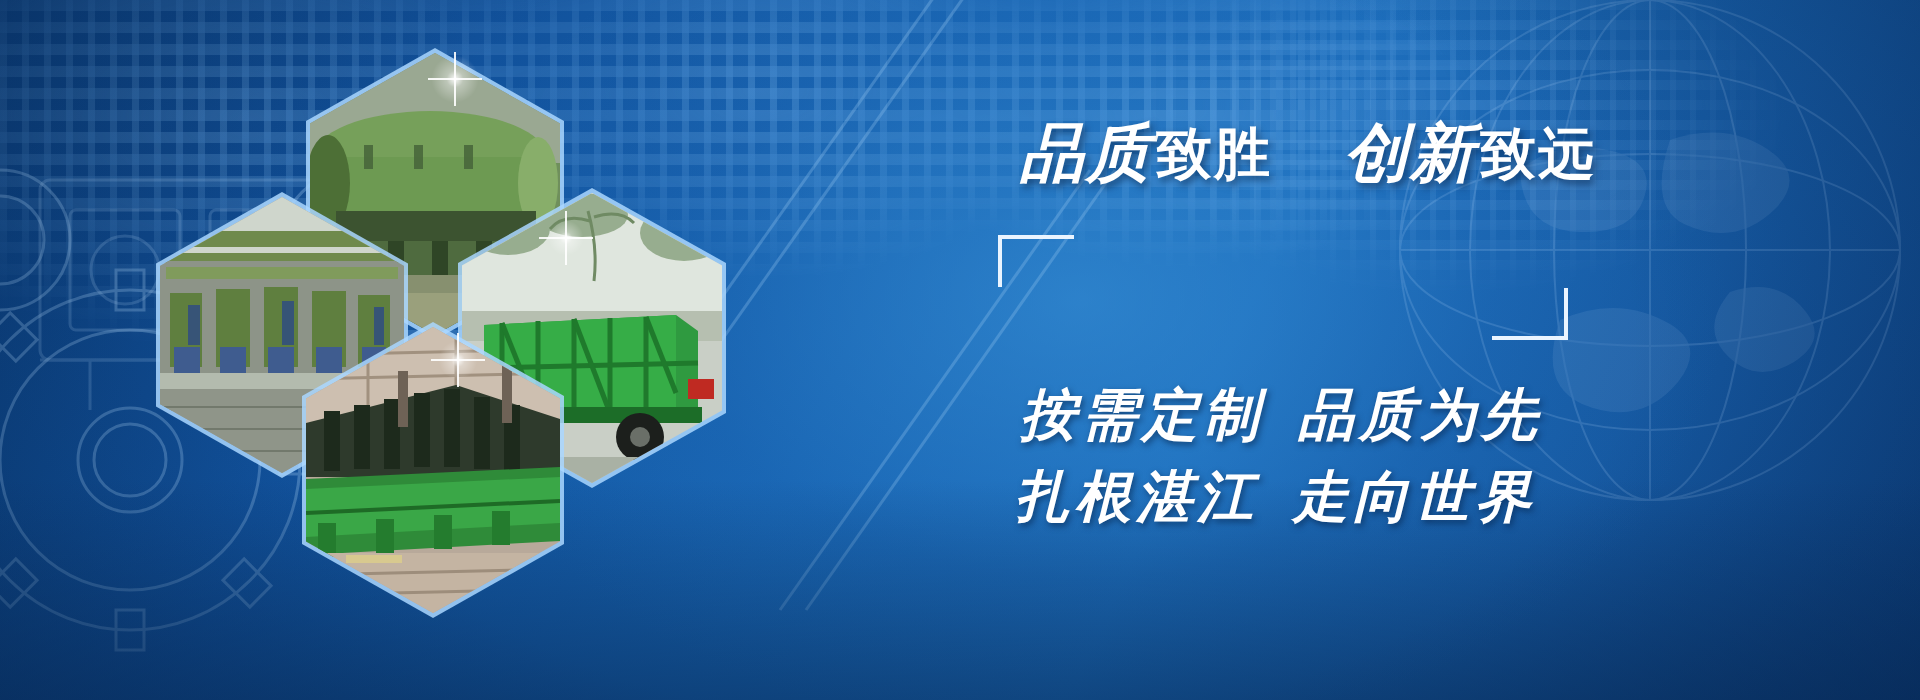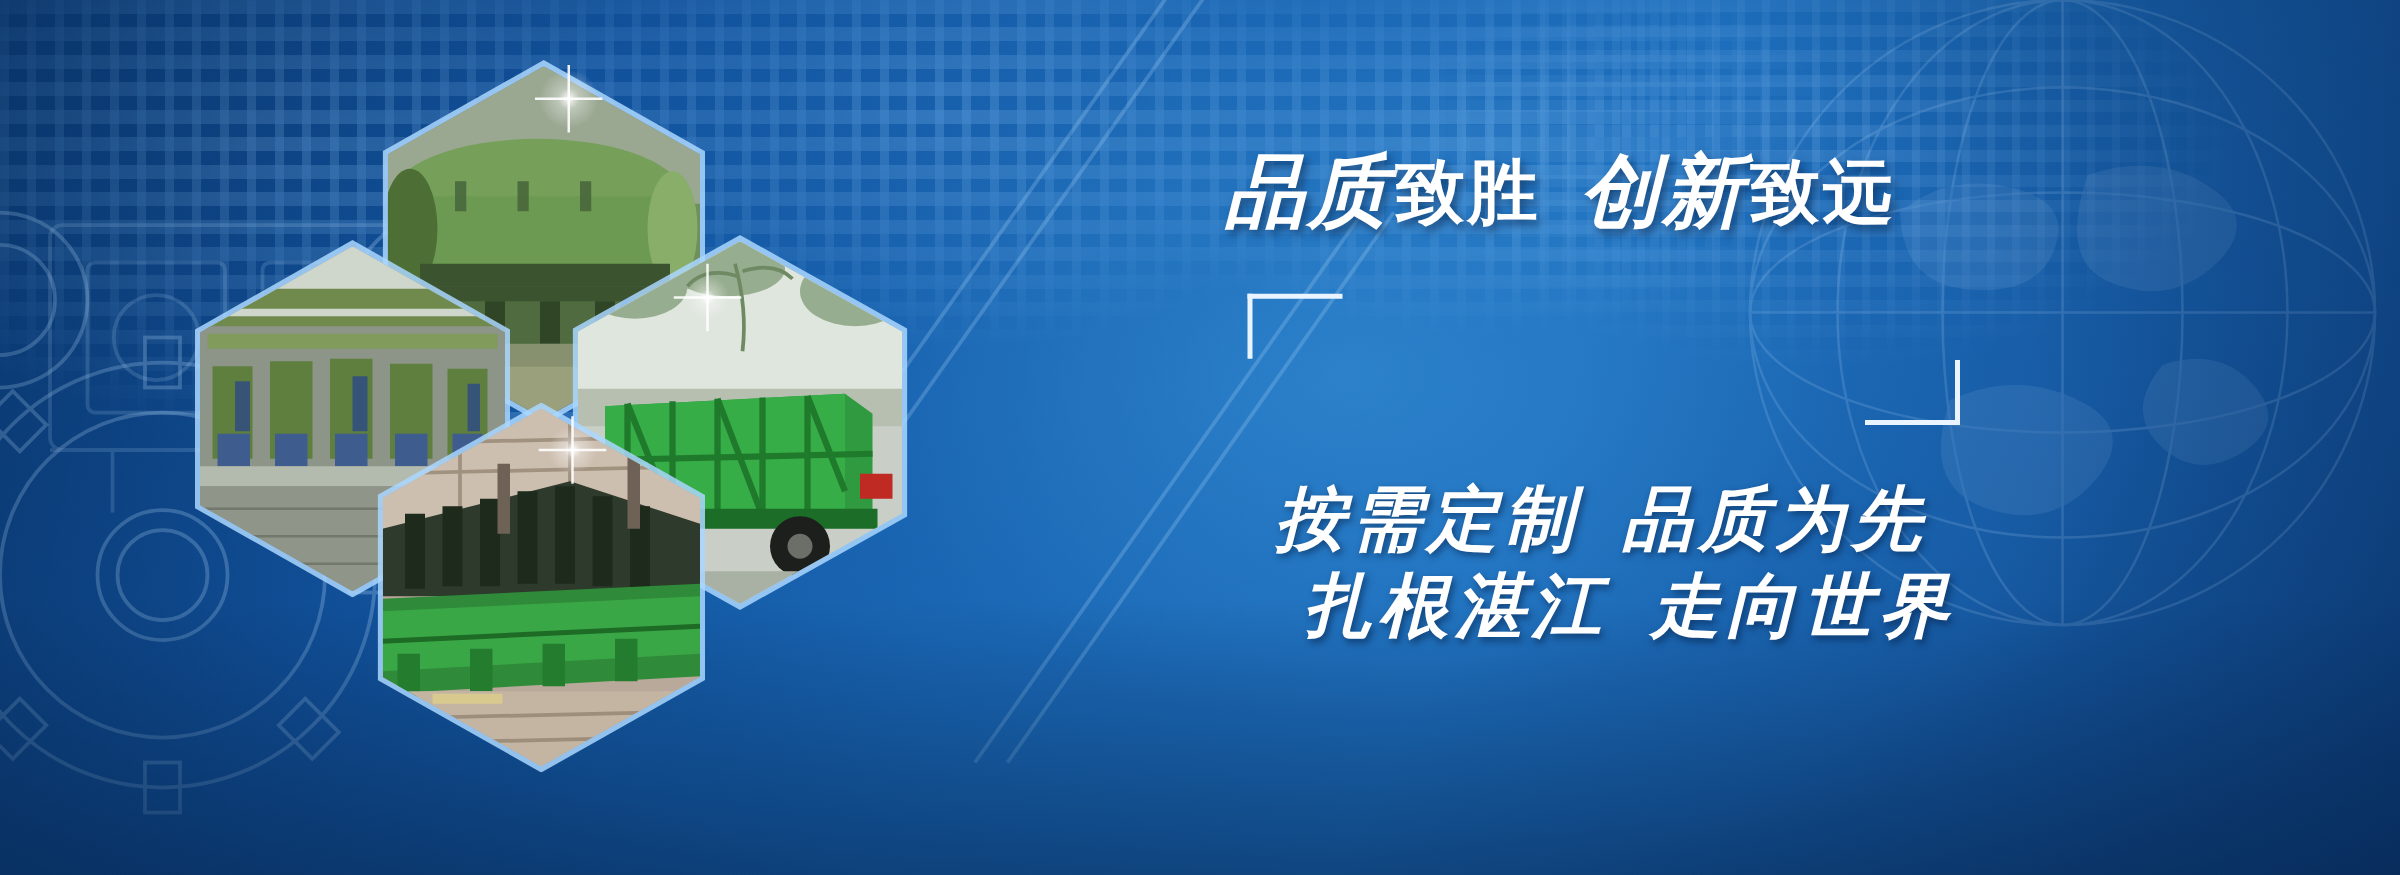--- a/index.html
+++ b/index.html
@@ -92,20 +92,21 @@
 
   .headline{
     position:absolute;left:0;top:0;white-space:nowrap;
     color:#ffffff;
     font-family:"Liberation Serif","DejaVu Serif",serif;
     text-shadow:3px 4px 7px rgba(3,28,62,0.55);
   }
   .headline .big{
     font-size:64px;font-weight:700;font-style:italic;letter-spacing:2px;
     vertical-align:-2px;
+    margin-left:40px;
   }
   .headline .small{
     font-size:56px;font-weight:700;letter-spacing:2px;padding:0 6px 0 4px;text-align:center;
   }
   .headline .gap{display:inline-block;width:26px;}
 
   .bracketbox{
     position:absolute;left:18px;top:125px;width:570px;height:105px;
   }
   .bracketbox .corner-tl{
@@ -126,21 +127,21 @@
   .subline.l2{position:absolute;left:26px;top:60px;font-size:31px;letter-spacing:0px;}
 
   .slogan{
     position:absolute;color:#ffffff;white-space:nowrap;
     font-family:"Liberation Serif","DejaVu Serif",serif;
     font-weight:700;font-style:italic;font-size:56px;letter-spacing:5px;
     text-shadow:2px 3px 6px rgba(3,28,62,0.55);
     text-align:center;
   }
   .slogan.s1{left:40px;top:268px;}
-  .slogan.s2{left:34px;top:338px;margin-left:28px;}
+  .slogan.s2{left:34px;top:350px;}
   .slogan .sp{display:inline-block;width:34px;}
 </style>
 </head>
 <body>
 
 <div class="banner">
 
   <div class="dots"></div>
   <div class="dots2"></div>
 

